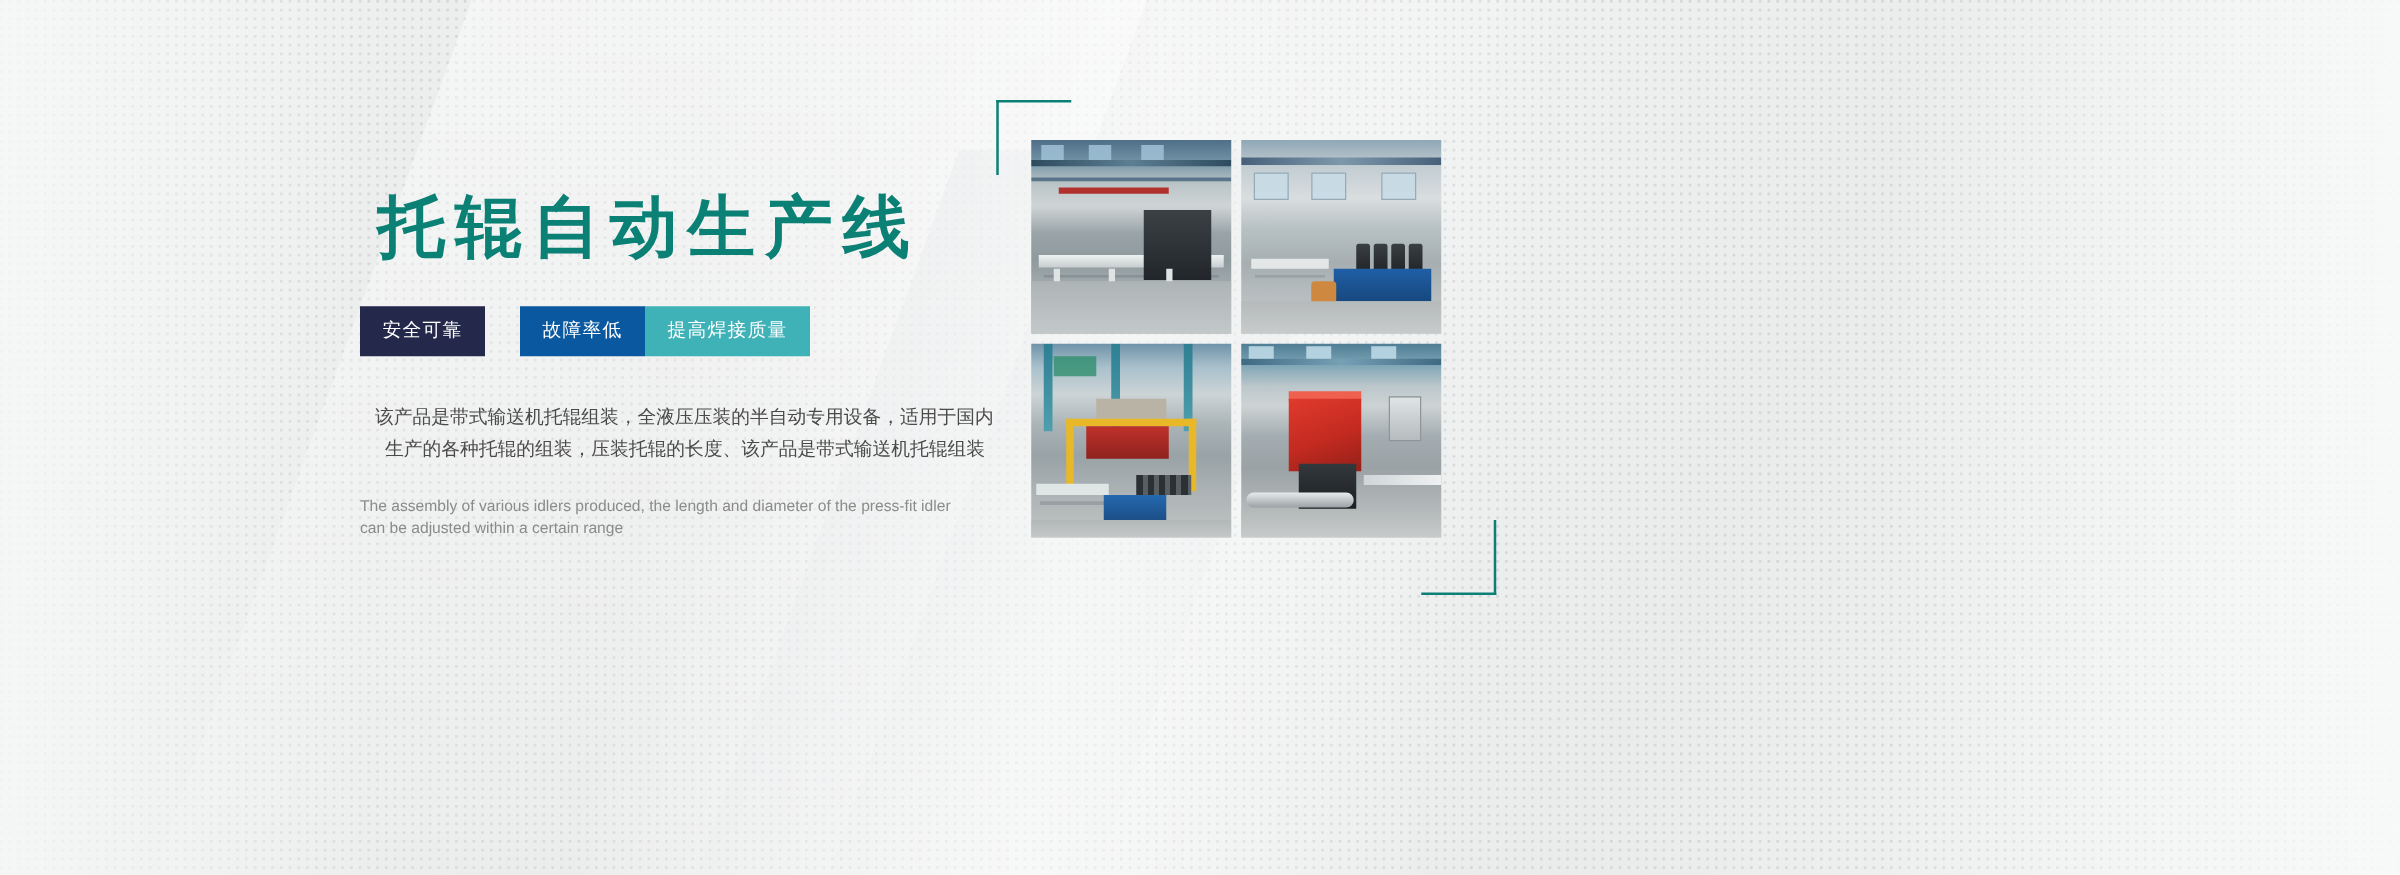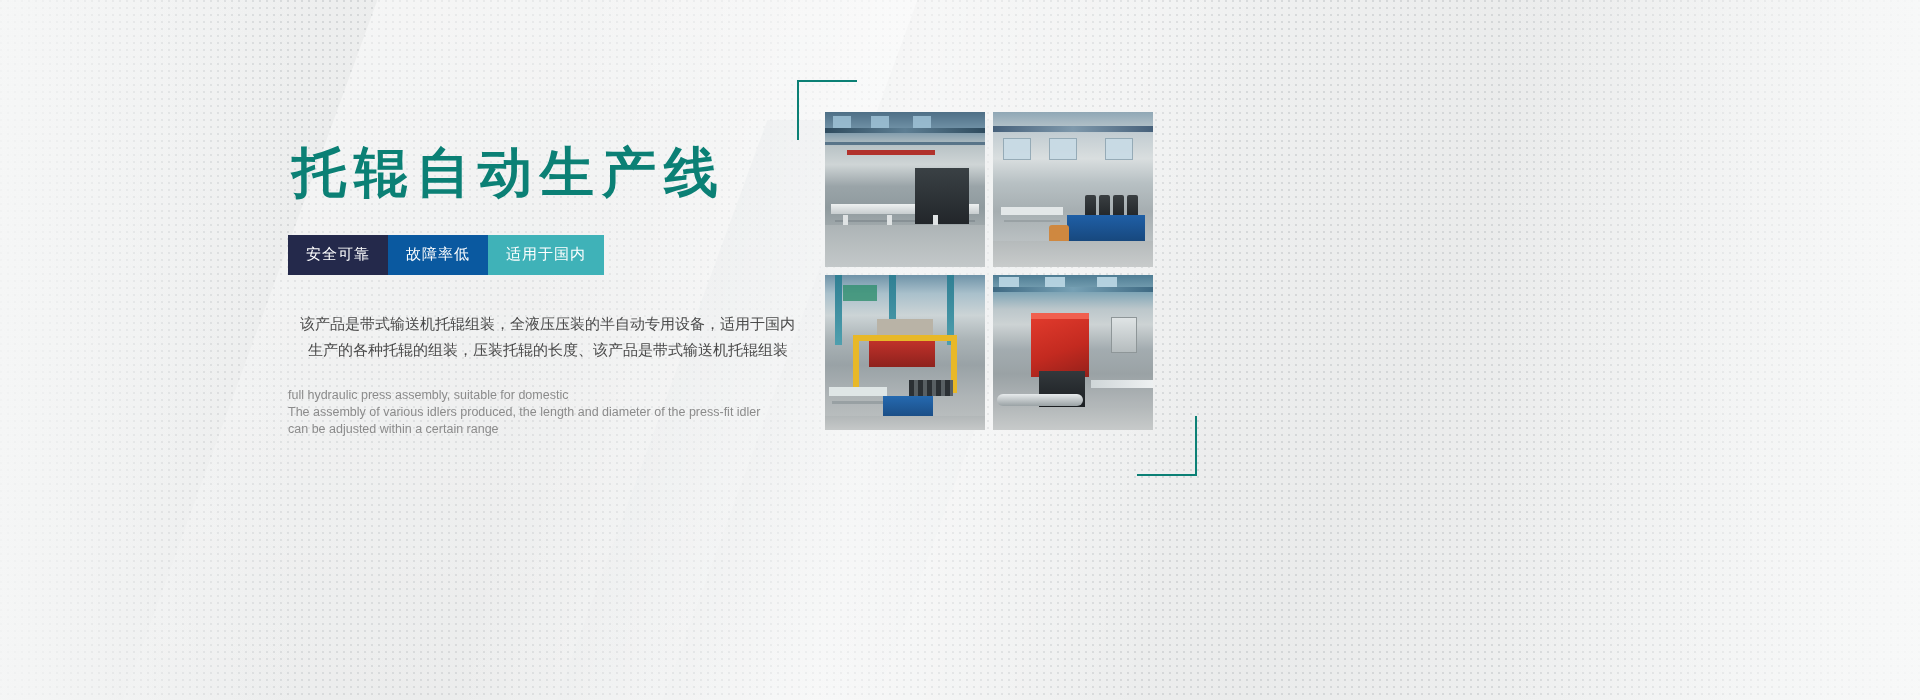--- a/index.html
+++ b/index.html
@@ -90,42 +90,42 @@
     width: 470px;
     z-index: 5;
   }
 
   .headline {
     font-size: 54px;
     line-height: 1.05;
     font-weight: 700;
     color: #0b8075;
     letter-spacing: 8px;
-    margin: 4px;
+    margin: 14px;
     white-space: nowrap;
   }
 
   .badge-row {
     display: flex;
     margin-top: 34px;
   }
   .badge {
     height: 40px;
     display: flex;
     align-items: center;
     justify-content: center;
     color: #ffffff;
     font-size: 15px;
     letter-spacing: 1px;
     padding: 0 18px;
     white-space: nowrap;
     box-sizing: border-box;
   }
   .badge-1 { background: #24294b; text-align: right; }
-  .badge-2 { background: #0a59a0; }
+  .badge-2 { background: #0a59a0; margin-left: 28px; }
   .badge-3 { background: #3fb2b8; }
 
   .cn-para {
     margin-top: 36px;
     font-size: 15px;
     line-height: 26px;
     color: #4a4a4a;
     max-width: 450px;
   }
   .cn-para div { white-space: nowrap; margin-left: 12px; }
@@ -359,30 +359,29 @@
   <div class="vert-fade-left"></div>
   <div class="vert-fade-right"></div>
 
   <div class="text-col">
 
     <h1 class="headline">托辊自动生产线</h1>
 
     <div class="badge-row">
       <div class="badge badge-1">安全可靠</div>
       <div class="badge badge-2">故障率低</div>
-      <div class="badge badge-3">适用于国内</div>
+      <div class="badge badge-3">提高焊接质量</div>
     </div>
 
     <div class="cn-para">
       <div>该产品是带式输送机托辊组装，全液压压装的半自动专用设备，适用于国内</div>
       <div class="cn-line-2">生产的各种托辊的组装，压装托辊的长度、该产品是带式输送机托辊组装</div>
     </div>
 
     <div class="en-para">
-      <div>full hydraulic press assembly, suitable for domestic</div>
       <div>The assembly of various idlers produced, the length and diameter of the press-fit idler</div>
       <div>can be adjusted within a certain range</div>
     </div>
 
   </div>
 
   <div class="gallery">
 
     <div class="bracket bracket-tl"></div>
     <div class="bracket bracket-br"></div>

